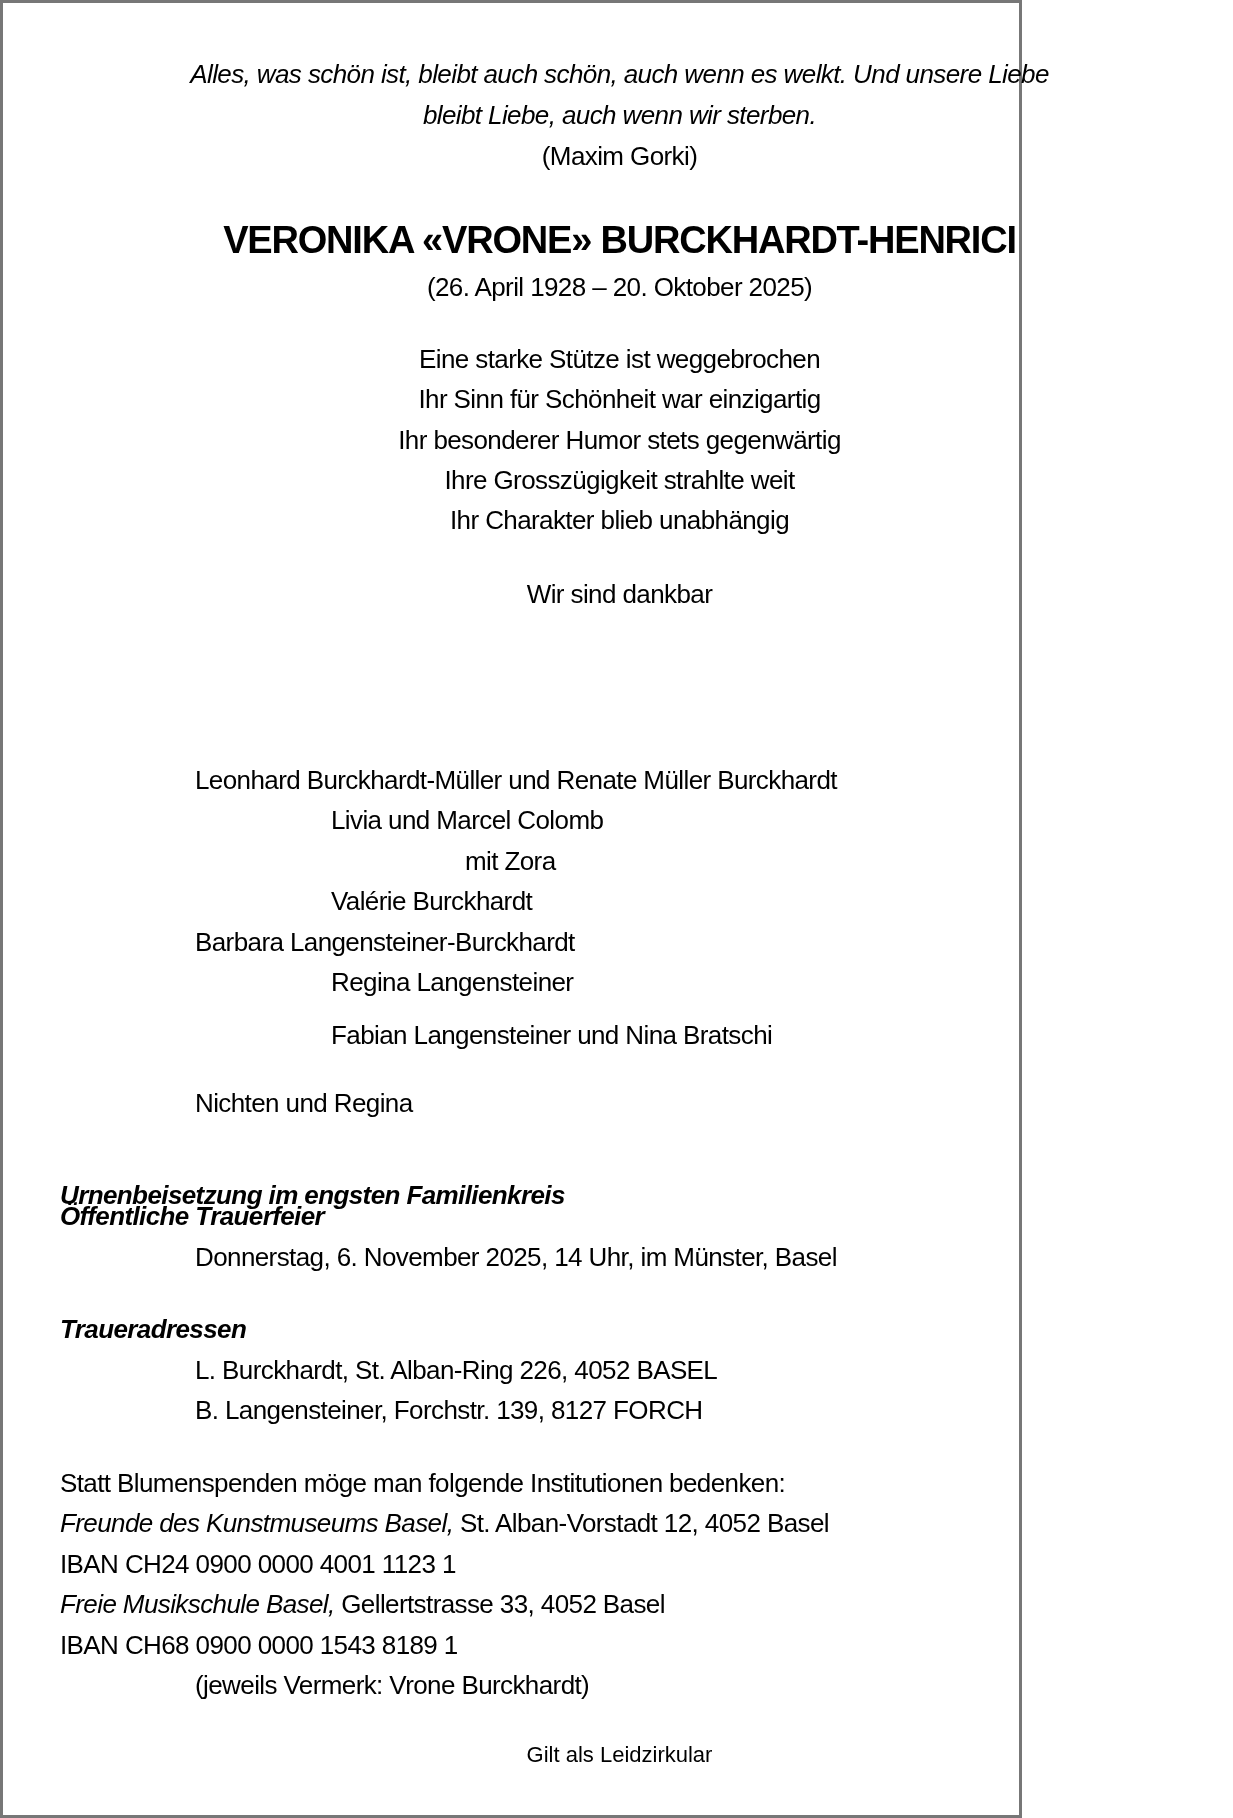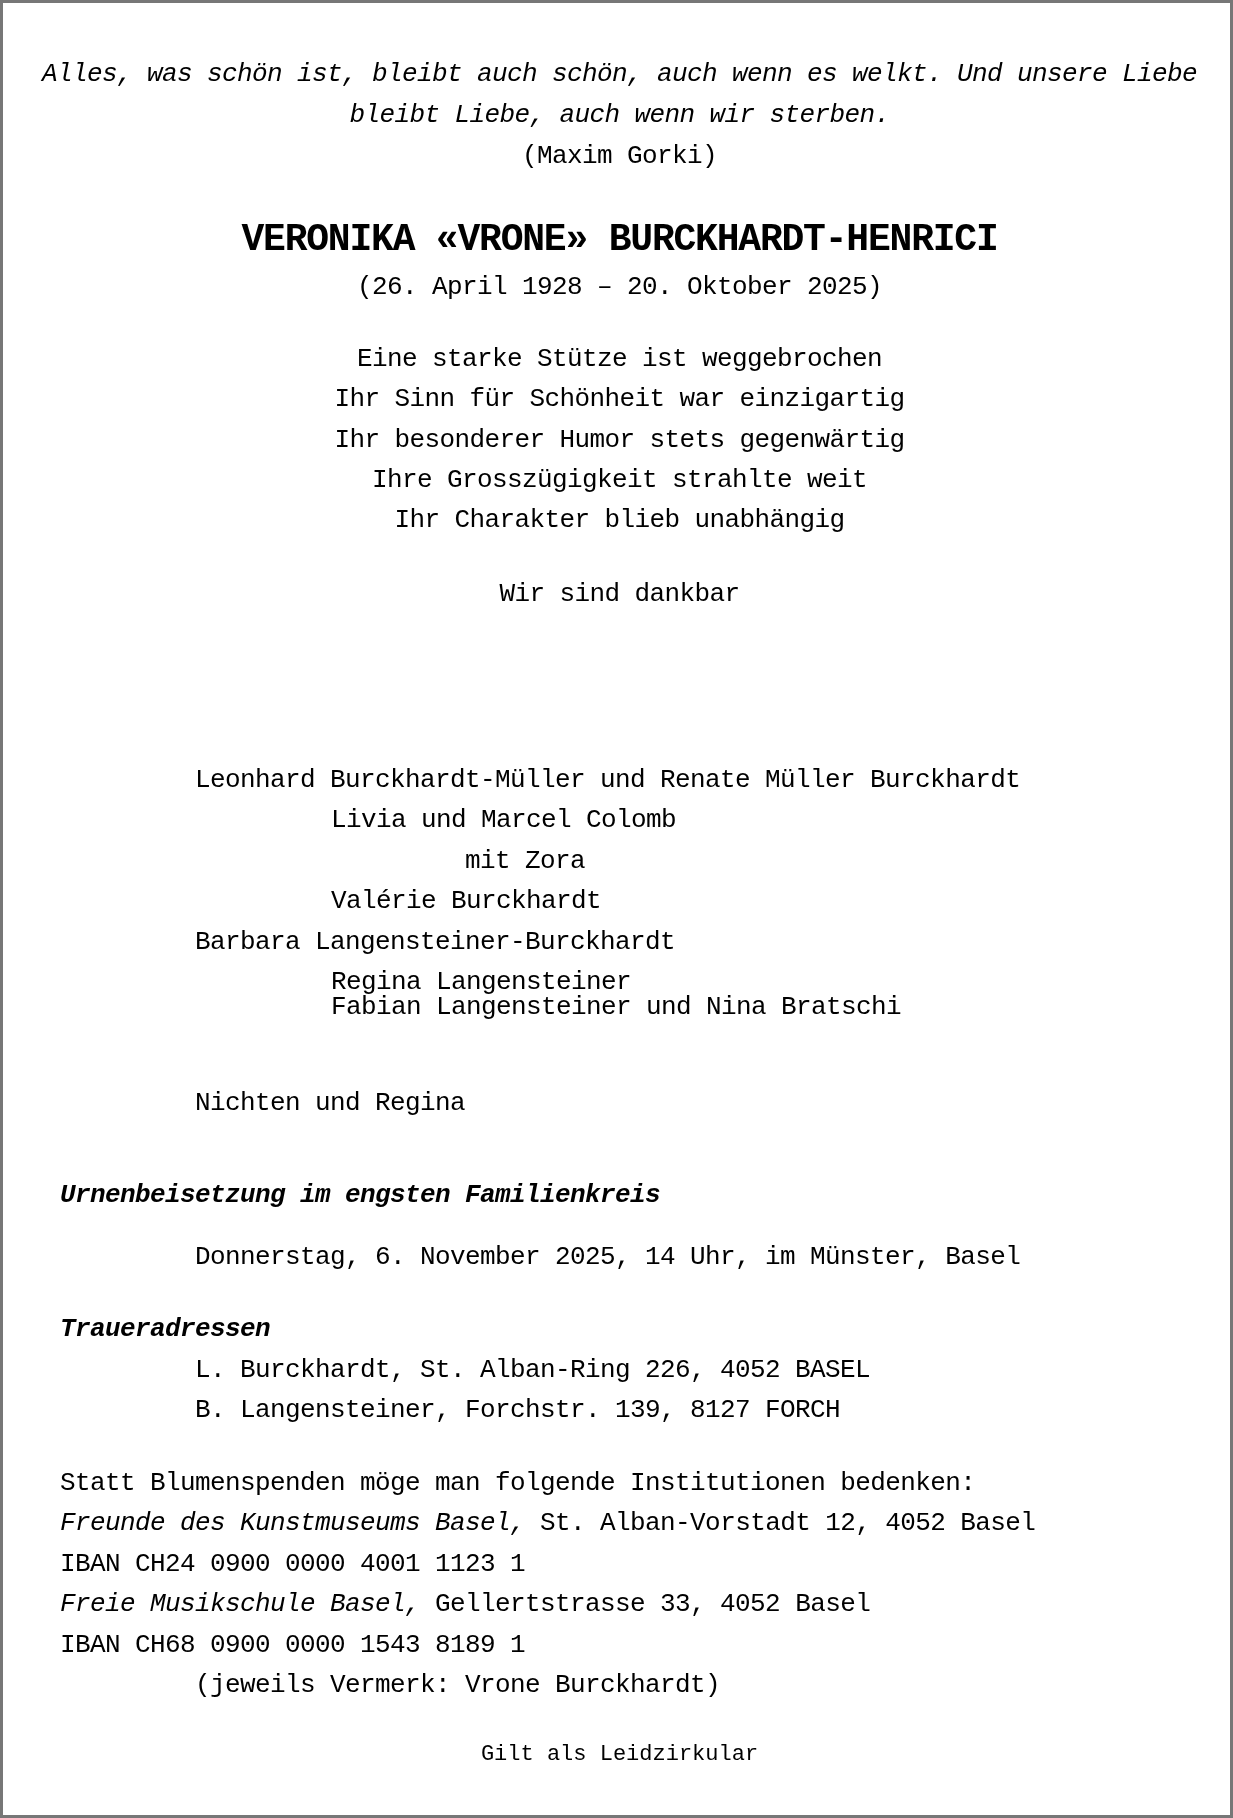--- a/index.html
+++ b/index.html
@@ -11,26 +11,25 @@
       width: 1233px;
       height: 1818px;
       position: relative;
       overflow: hidden;
       font-family: "Liberation Sans", sans-serif;
       color: #000000;
     }
     .frame {
       position: absolute;
       left: 0; top: 0;
-      width: 1233px;
+      width: 1022px;
       height: 1818px;
       box-sizing: border-box;
       border: 3px solid #777777;
       background: #ffffff;
-      font-family: Liberation Mono, monospace;
     }
     .line {
       position: absolute;
       white-space: nowrap;
       font-size: 26px;
       line-height: 40px;
       letter-spacing: -0.6px;
       transform-origin: left center;
     }
     .center {
@@ -76,24 +75,25 @@
 
   <div class="line center" style="top:571px;">Wir sind dankbar</div>
 
 
   <div class="line ind1" style="top:757px;">Leonhard Burckhardt-Müller und Renate Müller Burckhardt</div>
   <div class="line ind2" style="top:797px;">Livia und Marcel Colomb</div>
   <div class="line ind3" style="top:838px;">mit Zora</div>
   <div class="line ind2" style="top:878px;">Valérie Burckhardt</div>
   <div class="line ind1" style="top:919px;">Barbara Langensteiner-Burckhardt</div>
   <div class="line ind2" style="top:959px;">Regina Langensteiner</div>
-  <div class="line ind2" style="top:984px;text-align:center;">Fabian Langensteiner und Nina Bratschi</div>
+  <div class="line ind2" style="top:1012px;text-align:center;">Fabian Langensteiner und Nina Bratschi</div>
   <div class="line ind1" style="top:1080px;">Nichten und Regina</div>
 
   <div class="line left italic bold" style="top:1153px;margin-top:19px;">Urnenbeisetzung im engsten Familienkreis</div>
+  <div class="line left italic bold" style="top:1193px;">Öffentliche Trauerfeier</div>
   <div class="line ind1" style="top:1234px;">Donnerstag, 6. November 2025, 14 Uhr, im Münster, Basel</div>
 
   <div class="line left italic bold" style="top:1306px;">Traueradressen</div>
   <div class="line ind1" style="top:1347px;">L. Burckhardt, St. Alban-Ring 226, 4052 BASEL</div>
   <div class="line ind1" style="top:1387px;">B. Langensteiner, Forchstr. 139, 8127 FORCH</div>
 
   <div class="line left" style="top:1460px;">Statt Blumenspenden möge man folgende Institutionen bedenken:</div>
   <div class="line left" style="top:1500px;">
     <span class="italic">Freunde des Kunstmuseums Basel,</span><span> St. Alban-Vorstadt 12, 4052 Basel</span>
   </div>

